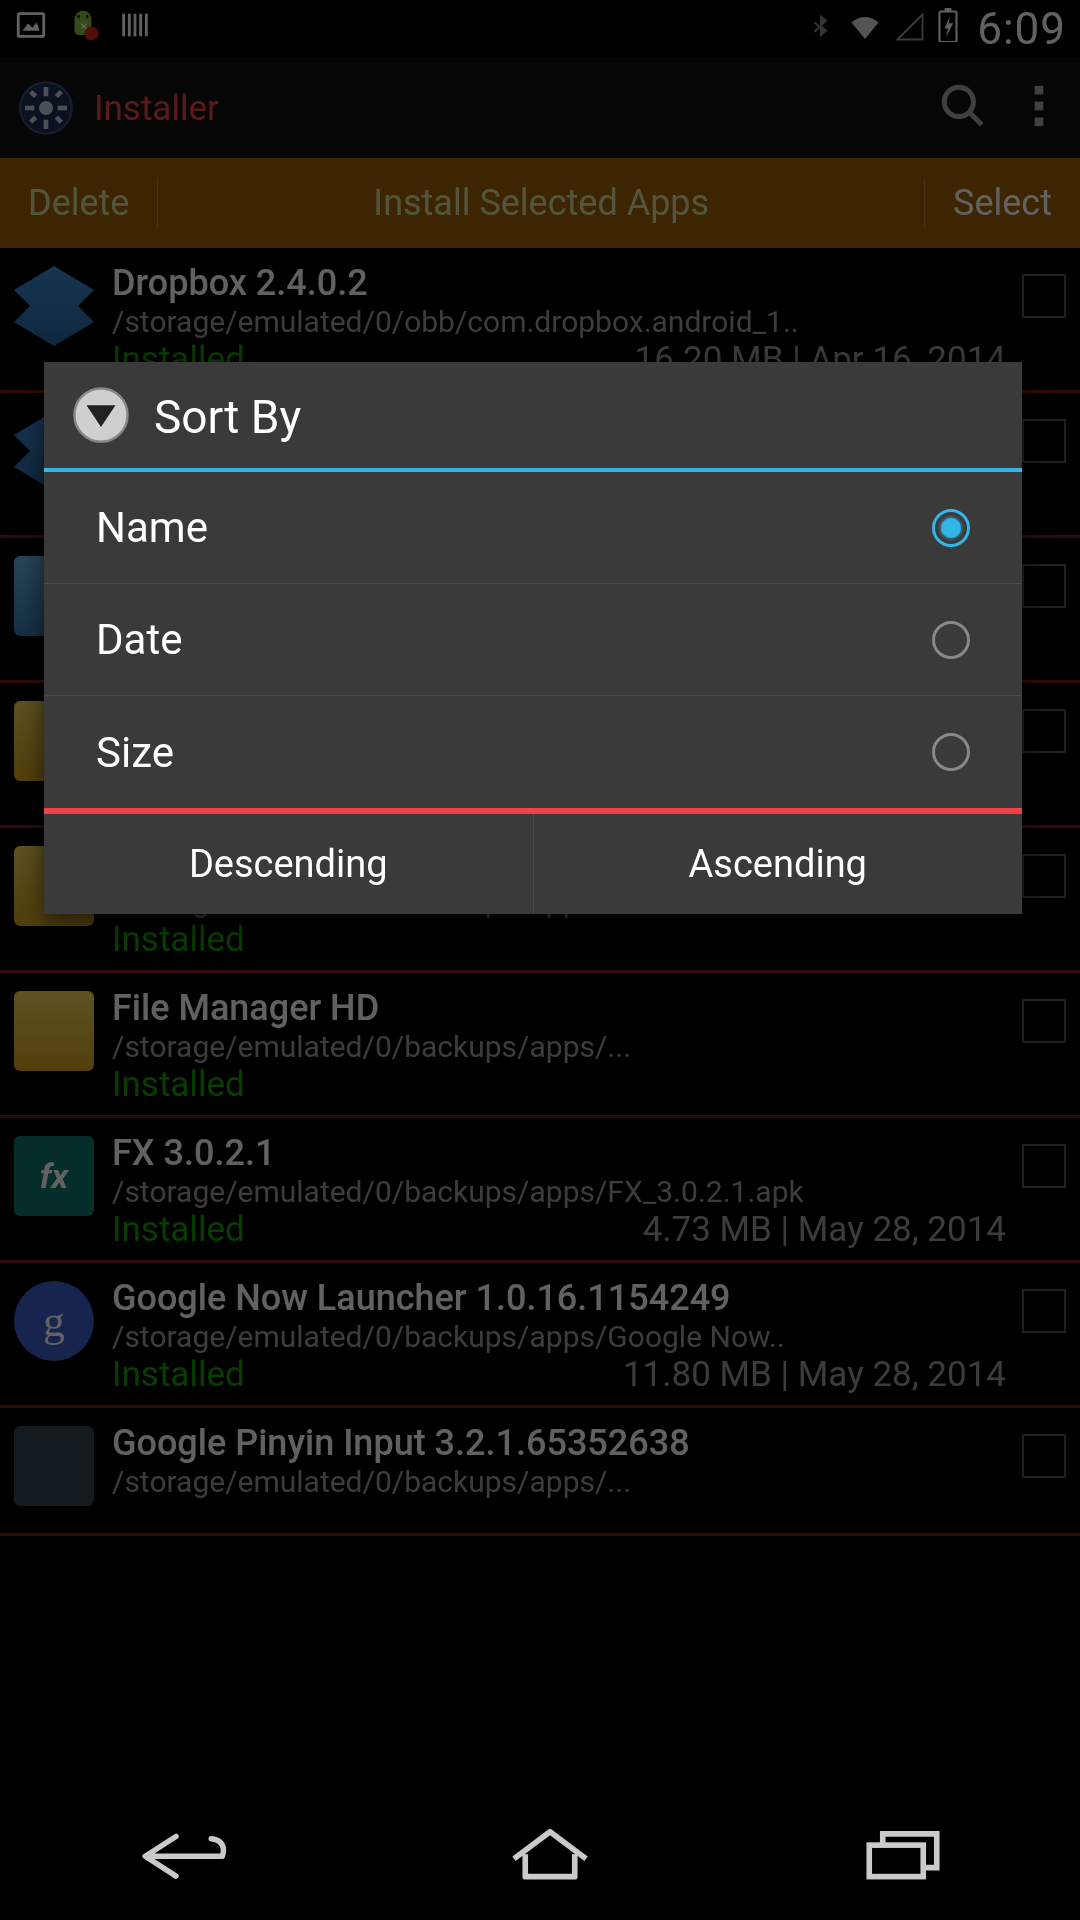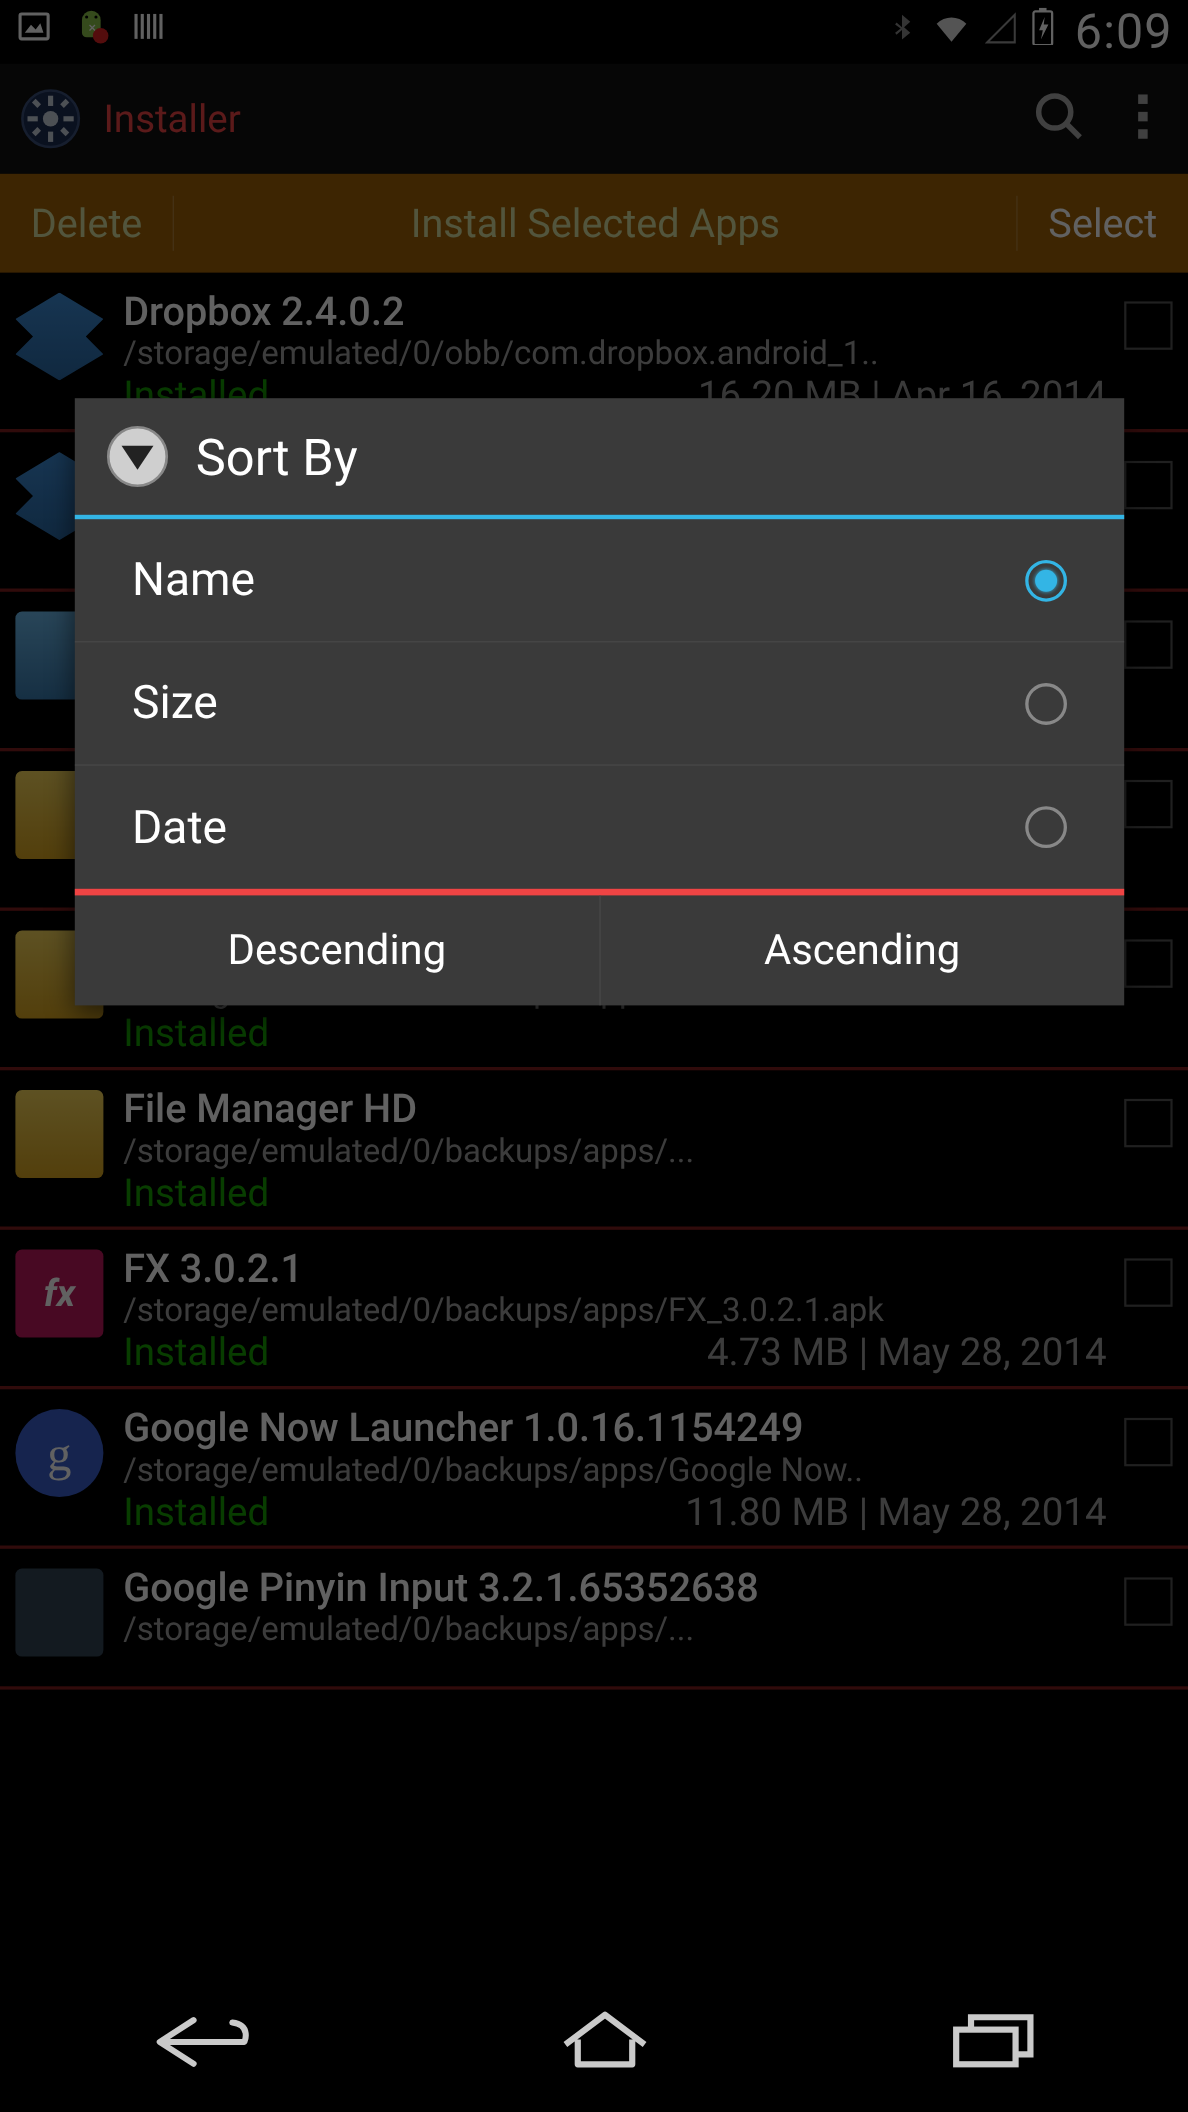--- a/index.html
+++ b/index.html
@@ -34,41 +34,41 @@
   .row .path { font-size: 30px; color: #9e9e9e; white-space: nowrap; overflow: hidden; text-overflow: ellipsis; }
   .row .meta { display: flex; justify-content: space-between; font-size: 35px; }
   .row .status { color: #17a000; }
   .row .size { color: #9e9e9e; }
   .row .chk { width: 44px; height: 44px; border: 2px solid #555; margin-left: 16px; margin-top: 12px; flex-shrink: 0; }
 
   
   .overlay { position: absolute; inset: 0; background: rgba(0,0,0,.62); }
 
   
-  .dialog { position: absolute; left: 68px; right: 58px; top: 362px; background: #3a3a3a; box-shadow: 0 8px 24px rgba(0,0,0,.6); }
+  .dialog { position: absolute; left: 44px; right: 58px; top: 362px; background: #3a3a3a; box-shadow: 0 8px 24px rgba(0,0,0,.6); }
   .dlg-title { display: flex; align-items: center; gap: 24px; padding: 24px 28px 20px 28px; }
   .dlg-title-text { font-size: 46px; color: #fff; }
   .dlg-divider { height: 4px; background: #33b5e5; }
   .dlg-list .opt { display: flex; align-items: center; justify-content: space-between; padding: 0 52px; height: 112px; border-bottom: 1px solid #4a4a4a; font-size: 42px; }
   .dlg-list .opt:last-child { border-bottom: none; }
   .radio { width: 38px; height: 38px; border: 3px solid #888; border-radius: 50%; display:flex; align-items:center; justify-content:center; }
   .radio.sel { border-color: #33b5e5; }
   .radio.sel::after { content: ""; width: 20px; height: 20px; background: #33b5e5; border-radius: 50%; box-shadow: 0 0 4px #33b5e5; }
   .dlg-buttons { display: flex; border-top: 6px solid #ef4444; }
   .dlg-buttons .btn { flex: 1; text-align: center; padding: 28px 0; font-size: 38px; color: #fff; }
   .dlg-buttons .btn + .btn { border-left: 1px solid #4a4a4a; }
 
   
   .navbar { position: absolute; left:0; right:0; bottom:0; height: 130px; background: #000; display:flex; align-items:center; justify-content:space-around; }
   .navbar svg { opacity: .9; }
 
   
   .ph-dropbox { background: linear-gradient(#3d8cd6,#2b6aa6); clip-path: polygon(50% 0,100% 30%,80% 50%,100% 70%,50% 100%,0 70%,20% 50%,0 30%); }
   .ph-folder { background: linear-gradient(#f5d55b,#d9a520); border-radius: 6px; }
-  .ph-fx { background:#be185d; border-radius:6px; display:flex; align-items:center; justify-content:center; color:#fff; font-style:italic; font-weight:700; font-size:34px; }
+  .ph-fx { background:#0f766e; border-radius:6px; display:flex; align-items:center; justify-content:center; color:#fff; font-style:italic; font-weight:700; font-size:34px; }
   .ph-g { background:#3a5fcd; border-radius:50%; display:flex; align-items:center; justify-content:center; color:#fff; font-size:44px; font-family:serif; }
   .ph-es { background: linear-gradient(#6bb7e8,#3a7cb0); border-radius:6px; }
 </style>
 </head>
 <body>
 <div class="screen">
 
 <div class="statusbar">
   <div class="status-left">
     <span>
@@ -291,25 +291,25 @@
     </span>
     <span class="dlg-title-text">Sort By</span>
   </div>
   <div class="dlg-divider"></div>
   <div class="dlg-list" id="dlg-list">
         <div class="opt">
           <span>Name</span>
           <span class="radio sel"></span>
         </div>
         <div class="opt">
+          <span>Date</span>
+          <span class="radio"></span>
+        </div>
+        <div class="opt">
           <span>Size</span>
-          <span class="radio"></span>
-        </div>
-        <div class="opt">
-          <span>Date</span>
           <span class="radio"></span>
         </div>
       </div>
   <div class="dlg-buttons">
     <div class="btn">Descending</div>
     <div class="btn">Ascending</div>
   </div>
 </div>
 
 <div class="navbar">

